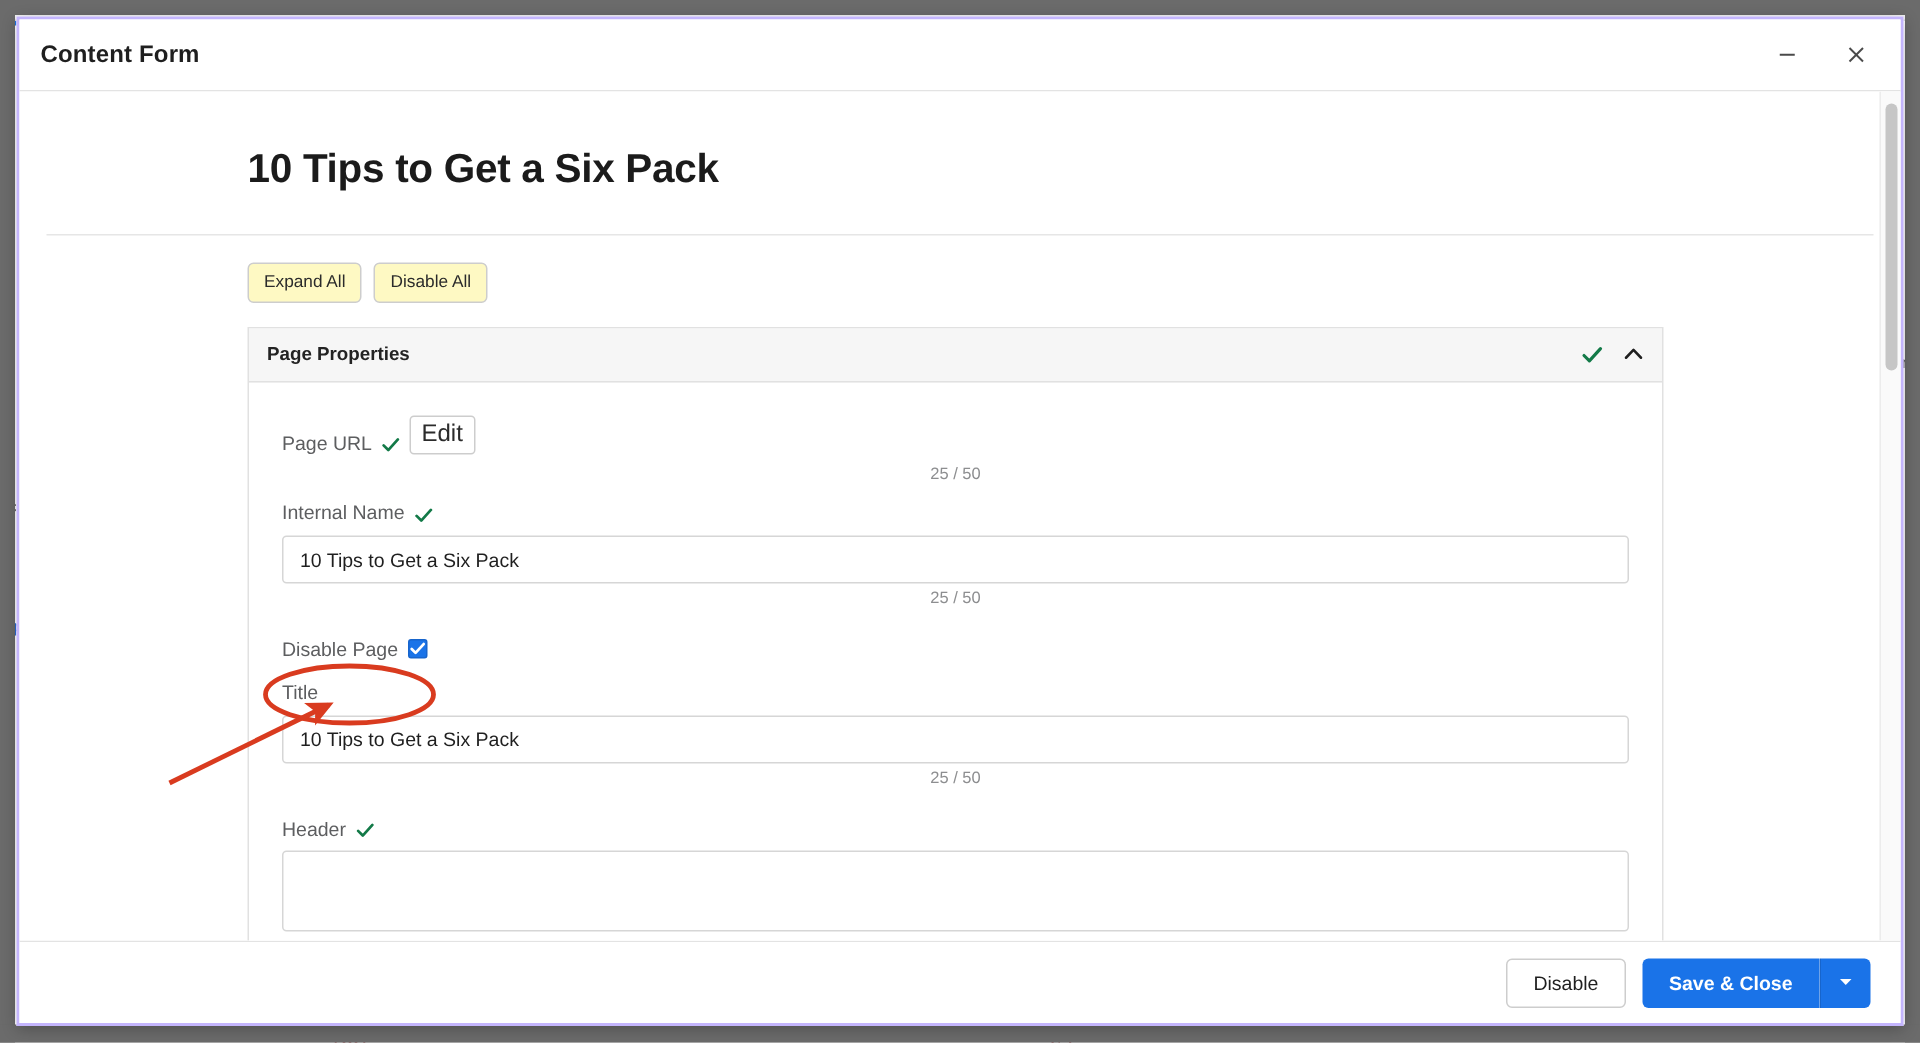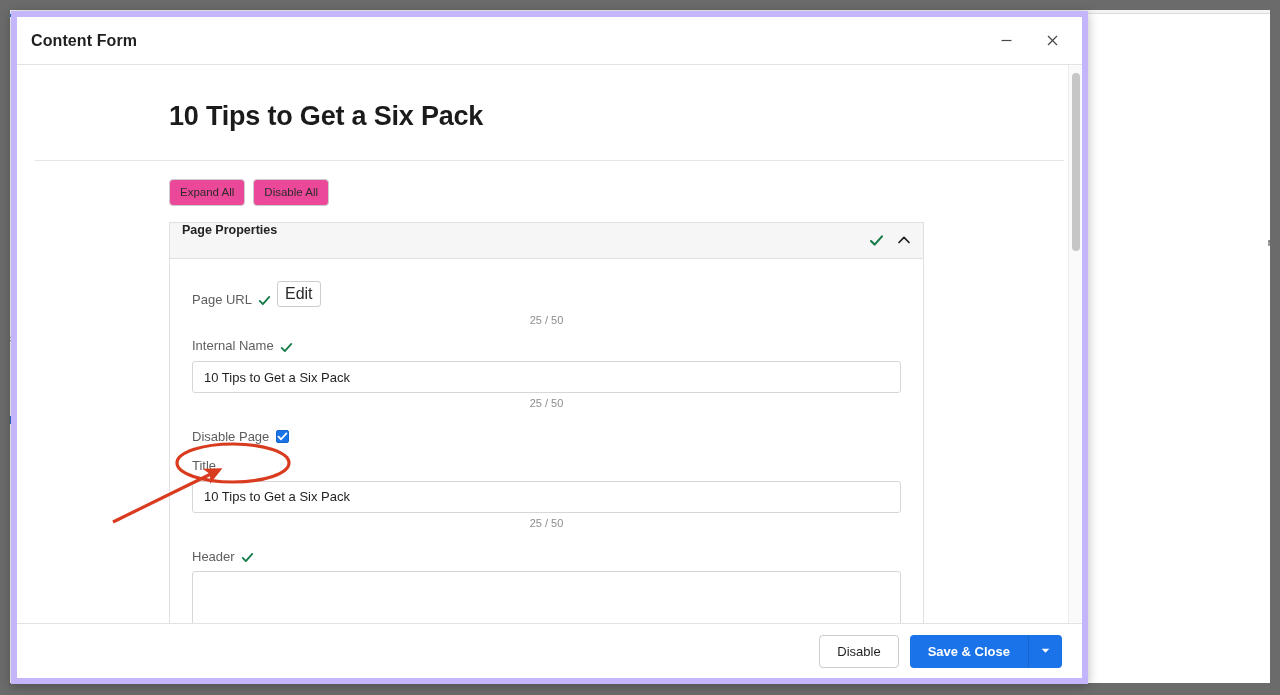--- a/index.html
+++ b/index.html
@@ -54,23 +54,23 @@
   
   .frame-top    { position: absolute; top: 0; left: 0; right: 0; height: 10px; background: #6b6b6b; }
   .frame-left   { position: absolute; top: 0; left: 0; width: 10px; bottom: 0; background: #6b6b6b; }
   .frame-right  { position: absolute; top: 0; right: 0; width: 10px; bottom: 0; background: #6b6b6b; }
   .frame-bottom { position: absolute; bottom: 0; left: 0; right: 0; height: 12px; background: #6b6b6b; }
 
   
   #modal {
     position: absolute;
     left: 11px; top: 11px;
-    width: 1077px; height: 673px;
+    width: 1258px; height: 673px;
     background: #ffffff;
-    border: 6px solid #c4b5fd;
+    border: 2px solid #c4b5fd;
     display: flex; flex-direction: column;
     box-shadow: 0 2px 10px rgba(0,0,0,.28);
   }
   .modal-titlebar {
     height: 48px; flex: 0 0 48px;
     border-bottom: 1px solid #e3e3e3;
     display: flex; align-items: center;
     padding: 0 14px 0 14px;
     background: #fff;
   }
@@ -118,36 +118,36 @@
   .doc-breadcrumb .bc-sep { color: #8a8b8d; padding: 0 2px; }
 
   
   .form-wrap { padding: 18px 18px 0 18px; }
   .toolbar-row {
     padding-left: 134px;
     display: flex; gap: 8px; margin-bottom: 16px;
   }
   .btn-plain {
     font-size: 11.5px; color: #2b2b2b;
-    background: #ec4899; border: 1px solid #cdcdcd; border-radius: 4px;
+    background: #fef9c3; border: 1px solid #cdcdcd; border-radius: 4px;
     padding: 6px 10px; cursor: pointer;
     font-family: "Liberation Sans", sans-serif;
     line-height: 1.1;
   }
 
   
   .panel {
     margin-left: 134px; margin-right: 140px;
     border: 1px solid #e1e1e1;
     background: #fff;
   }
   .panel-head {
     height: 36px; background: #f6f6f6;
     border-bottom: 1px solid #e1e1e1;
-    display: flex; 
+    display: flex; align-items: center;
     padding: 0 12px;
   }
   .panel-head-title {
     font-size: 12.5px; font-weight: bold; color: #232323;
   }
   .panel-head-icons {
     margin-left: auto; display: flex; align-items: center; gap: 13px;
   }
   .check-green { color: #137a48; display: flex; align-items: center; }
   .chev { color: #1f1f1f; display: flex; align-items: center; cursor: pointer; }

